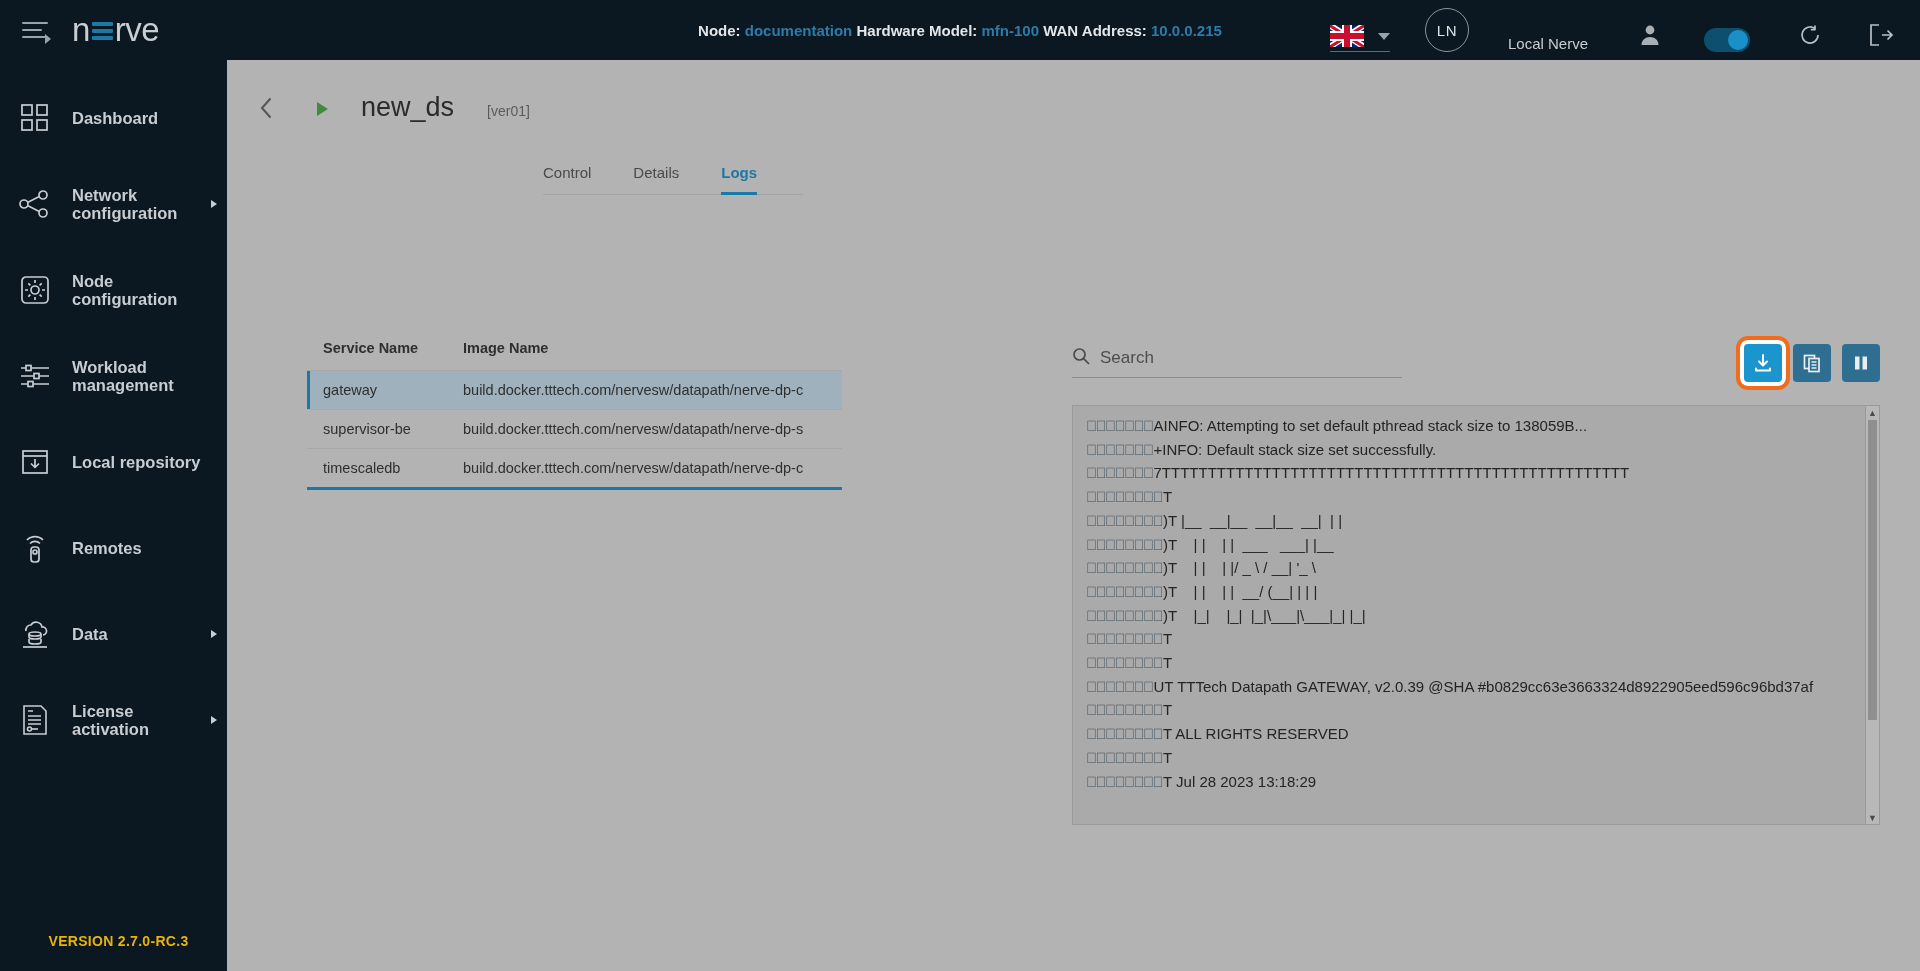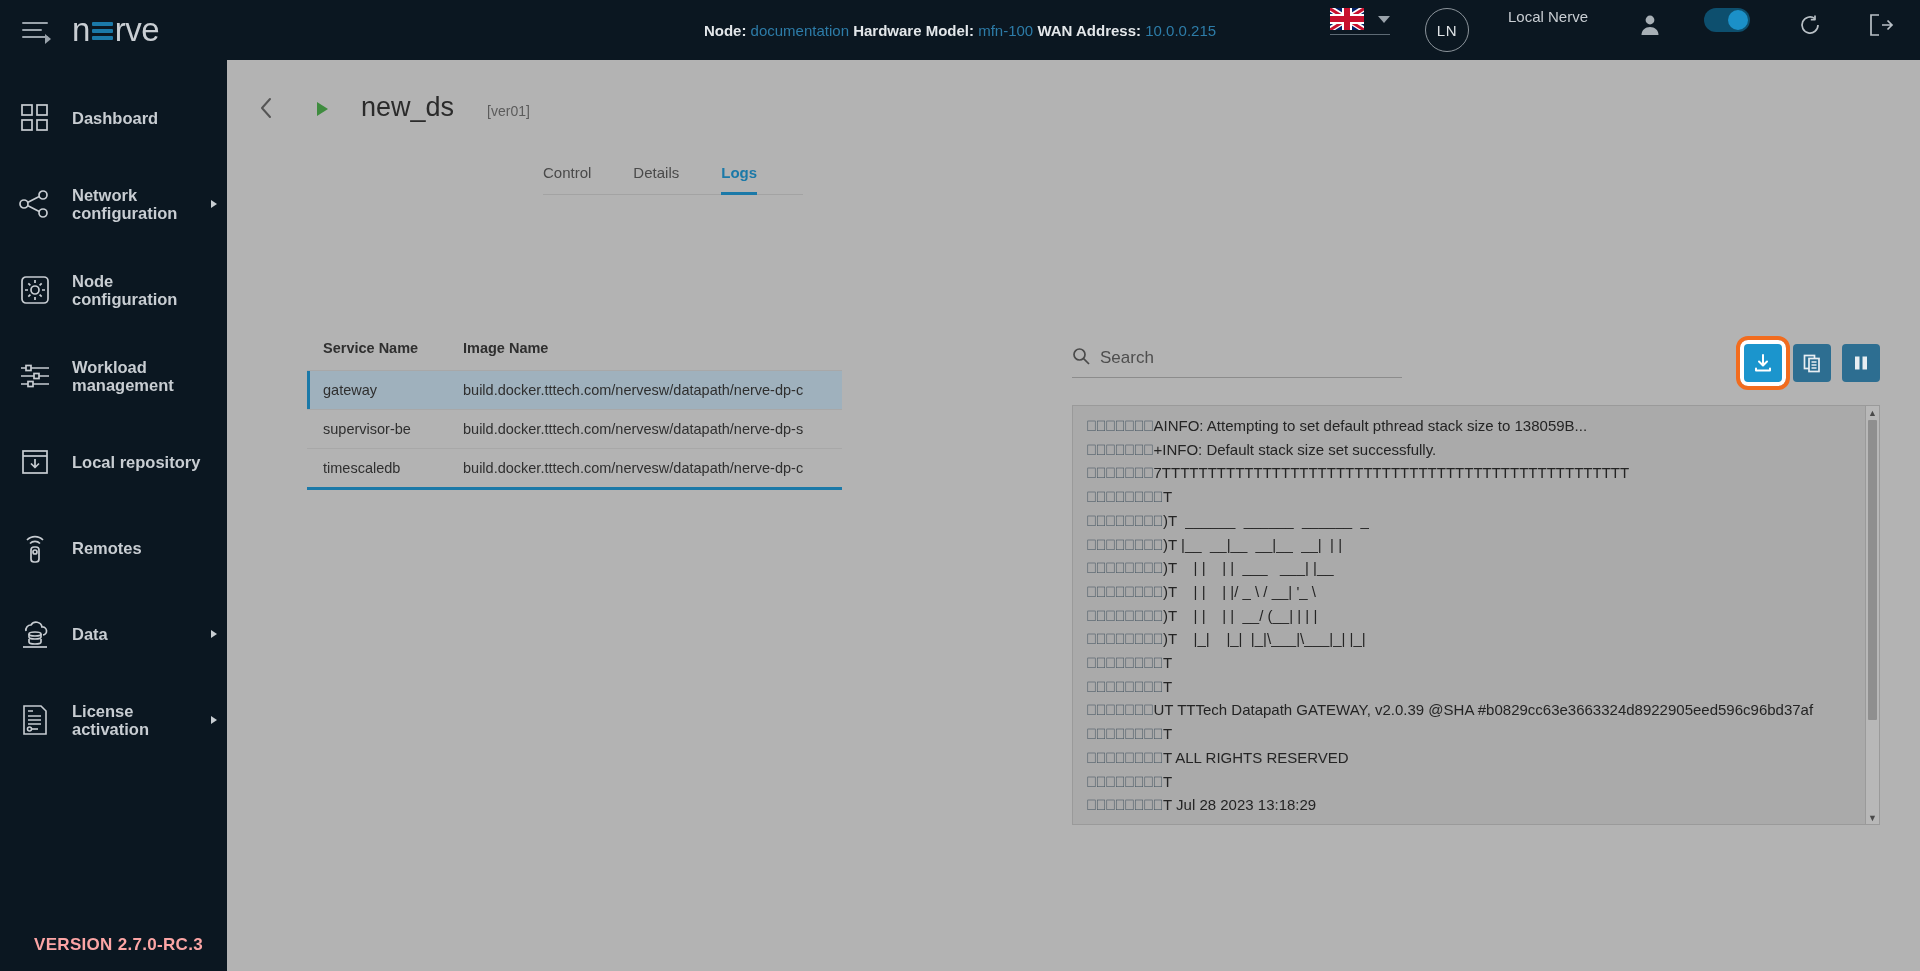--- a/index.html
+++ b/index.html
@@ -45,24 +45,24 @@
   .logo .ebars i { display:block; height:4px; background:#1b79a8; border-radius:1px; }
   .logo .ebars i:nth-child(2){ width: 21px; }
   .logo .ebars i:nth-child(1){ width: 21px; }
   .logo .ebars i:nth-child(3){ width: 21px; }
 
   .nodeinfo {
     position:absolute; left: 0; right: 0; text-align: center;
     font-size: 15px; color: #d6dadd; pointer-events: none;
   }
   .nodeinfo .lbl { font-weight: bold; color:#e3e7ea; }
-  .nodeinfo .val { color:#2d7ca8; font-weight: 400; }
+  .nodeinfo .val { color:#2d7ca8; font-weight: 700; }
 
   .topright {
-    margin-left:auto; display:flex; align-items:flex-start; gap: 17px; padding-right: 22px;
+    margin-left:auto; display:flex; align-items:flex-end; gap: 17px; padding-right: 22px;
   }
   .flagwrap { display:flex; align-items:center; gap:14px; border-bottom:1px solid #5d6a74; padding-bottom:4px; margin-right:18px; }
   .flag { width: 34px; height: 22px; position: relative; overflow:hidden; border:0; }
   .flag .bg { position:absolute; inset:0; background:#012169; }
   .flag .dw1, .flag .dw2 { position:absolute; left:50%; top:50%; width: 48px; height: 6px; background:#fff; transform-origin:center; }
   .flag .dw1 { transform: translate(-50%,-50%) rotate(32deg); }
   .flag .dw2 { transform: translate(-50%,-50%) rotate(-32deg); }
   .flag .dr1, .flag .dr2 { position:absolute; left:50%; top:50%; width: 48px; height: 2.5px; background:#C8102E; transform-origin:center; }
   .flag .dr1 { transform: translate(-50%,-50%) rotate(32deg); }
   .flag .dr2 { transform: translate(-50%,-50%) rotate(-32deg); }
@@ -97,22 +97,22 @@
     display:flex; align-items:center; gap: 20px;
     height: 56px; padding: 0 18px 0 18px;
     color:#c8cdd2; cursor:pointer; position:relative;
     margin-bottom: 30px;
   }
   .navitem .ico { width:34px; height:34px; flex:0 0 34px; display:flex;align-items:center;justify-content:center; }
   .navitem .lbl { font-size:16.5px; font-weight:bold; line-height:1.1; }
   .navitem .sub { position:absolute; right: 10px; width:0;height:0;
     border-left:6px solid #c8cdd2; border-top:4.5px solid transparent; border-bottom:4.5px solid transparent; }
   .version {
-    margin-top:auto; margin-bottom: 16px;
-    color:#fca5a5; font-size:17px; font-weight:bold; letter-spacing:.3px;
+    margin-top:auto; margin-bottom: 22px;
+    color:#eab308; font-size:14px; font-weight:bold; letter-spacing:.3px;
     text-align:center; padding-left: 10px;
   }
 
   
   .main { flex:1 1 auto; background:#b3b3b3; position:relative; min-width:0; }
 
   .pagehead { display:flex; align-items:center; padding: 32px 0 0 26px; gap: 24px; }
   .backchev {
     width:26px;height:26px; margin-right: 14px; cursor:pointer;
     display:flex;align-items:center;justify-content:center;
@@ -452,21 +452,20 @@
             </svg>
         </button>
       </div>
 
       <div class="console">
         <div class="conlines">
             <div><span class="tofu">⎕⎕⎕⎕⎕⎕⎕</span><span>AINFO: Attempting to set default pthread stack size to 138059B...</span></div>
             <div><span class="tofu">⎕⎕⎕⎕⎕⎕⎕</span><span>+INFO: Default stack size set successfully.</span></div>
             <div><span class="tofu">⎕⎕⎕⎕⎕⎕⎕</span><span>7TTTTTTTTTTTTTTTTTTTTTTTTTTTTTTTTTTTTTTTTTTTTTTTTTTT</span></div>
             <div><span class="tofu">⎕⎕⎕⎕⎕⎕⎕⎕</span><span>T</span></div>
-            <div><span class="tofu">⎕⎕⎕⎕⎕⎕⎕⎕</span><span>)T  ______  ______  ______  _</span></div>
             <div><span class="tofu">⎕⎕⎕⎕⎕⎕⎕⎕</span><span>)T |__  __|__  __|__  __|  | |</span></div>
             <div><span class="tofu">⎕⎕⎕⎕⎕⎕⎕⎕</span><span>)T    | |    | |  ___   ___| |__</span></div>
             <div><span class="tofu">⎕⎕⎕⎕⎕⎕⎕⎕</span><span>)T    | |    | |/ _ \ / __| '_ \</span></div>
             <div><span class="tofu">⎕⎕⎕⎕⎕⎕⎕⎕</span><span>)T    | |    | |  __/ (__| | | |</span></div>
             <div><span class="tofu">⎕⎕⎕⎕⎕⎕⎕⎕</span><span>)T    |_|    |_|  |_|\___|\___|_| |_|</span></div>
             <div><span class="tofu">⎕⎕⎕⎕⎕⎕⎕⎕</span><span>T</span></div>
             <div><span class="tofu">⎕⎕⎕⎕⎕⎕⎕⎕</span><span>T</span></div>
             <div><span class="tofu">⎕⎕⎕⎕⎕⎕⎕</span><span>UT TTTech Datapath GATEWAY, v2.0.39 @SHA #b0829cc63e3663324d8922905eed596c96bd37af</span></div>
             <div><span class="tofu">⎕⎕⎕⎕⎕⎕⎕⎕</span><span>T</span></div>
             <div><span class="tofu">⎕⎕⎕⎕⎕⎕⎕⎕</span><span>T ALL RIGHTS RESERVED</span></div>

